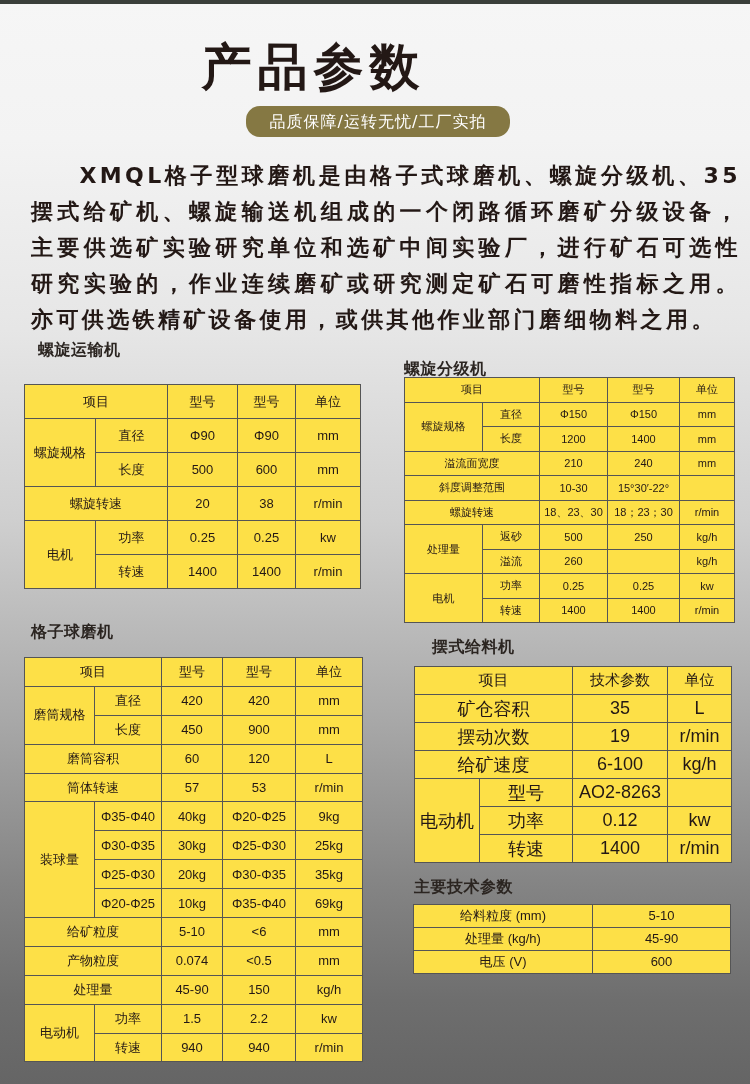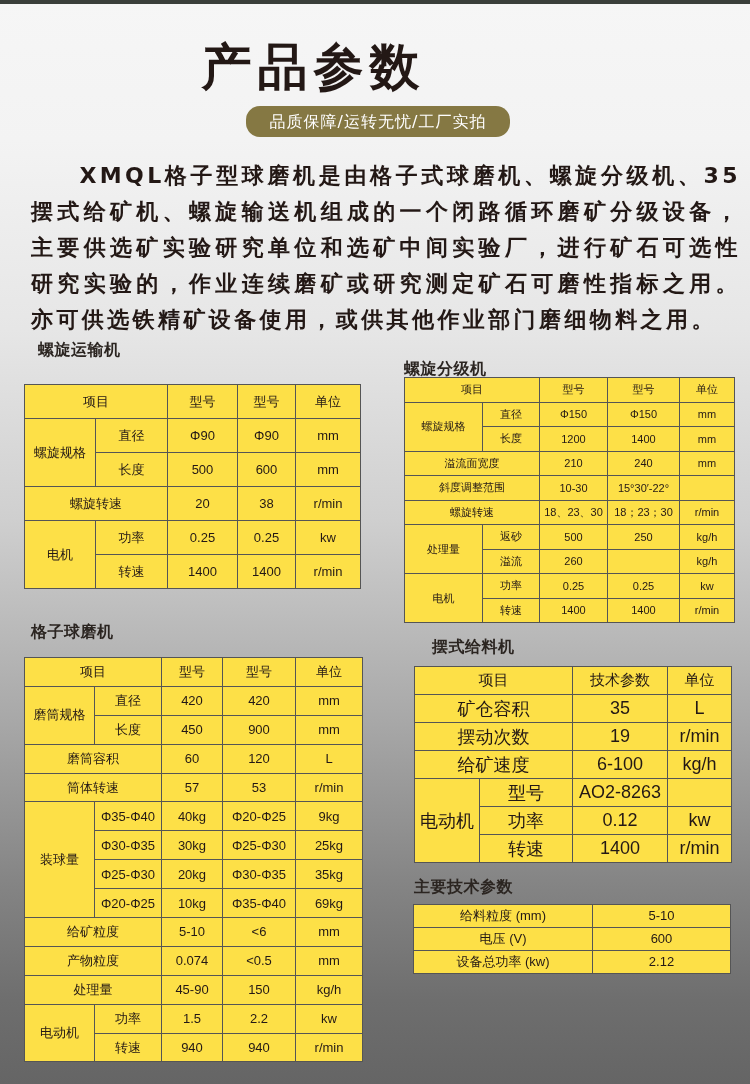--- a/index.html
+++ b/index.html
@@ -328,21 +328,21 @@
   <colgroup>
       <col style="width:179px">
       <col style="width:138px">
     </colgroup>
   <tbody>
       <tr>
     <td>给料粒度 (mm)</td>
     <td>5-10</td>
   </tr>
   <tr>
+    <td>处理量 (kg/h)</td>
+    <td>45-90</td>
+  </tr>
+  <tr>
     <td>电压 (V)</td>
     <td>600</td>
   </tr>
-  <tr>
-    <td>设备总功率 (kw)</td>
-    <td>2.12</td>
-  </tr>
 </tbody>
   </table>
 
 </body></html>

